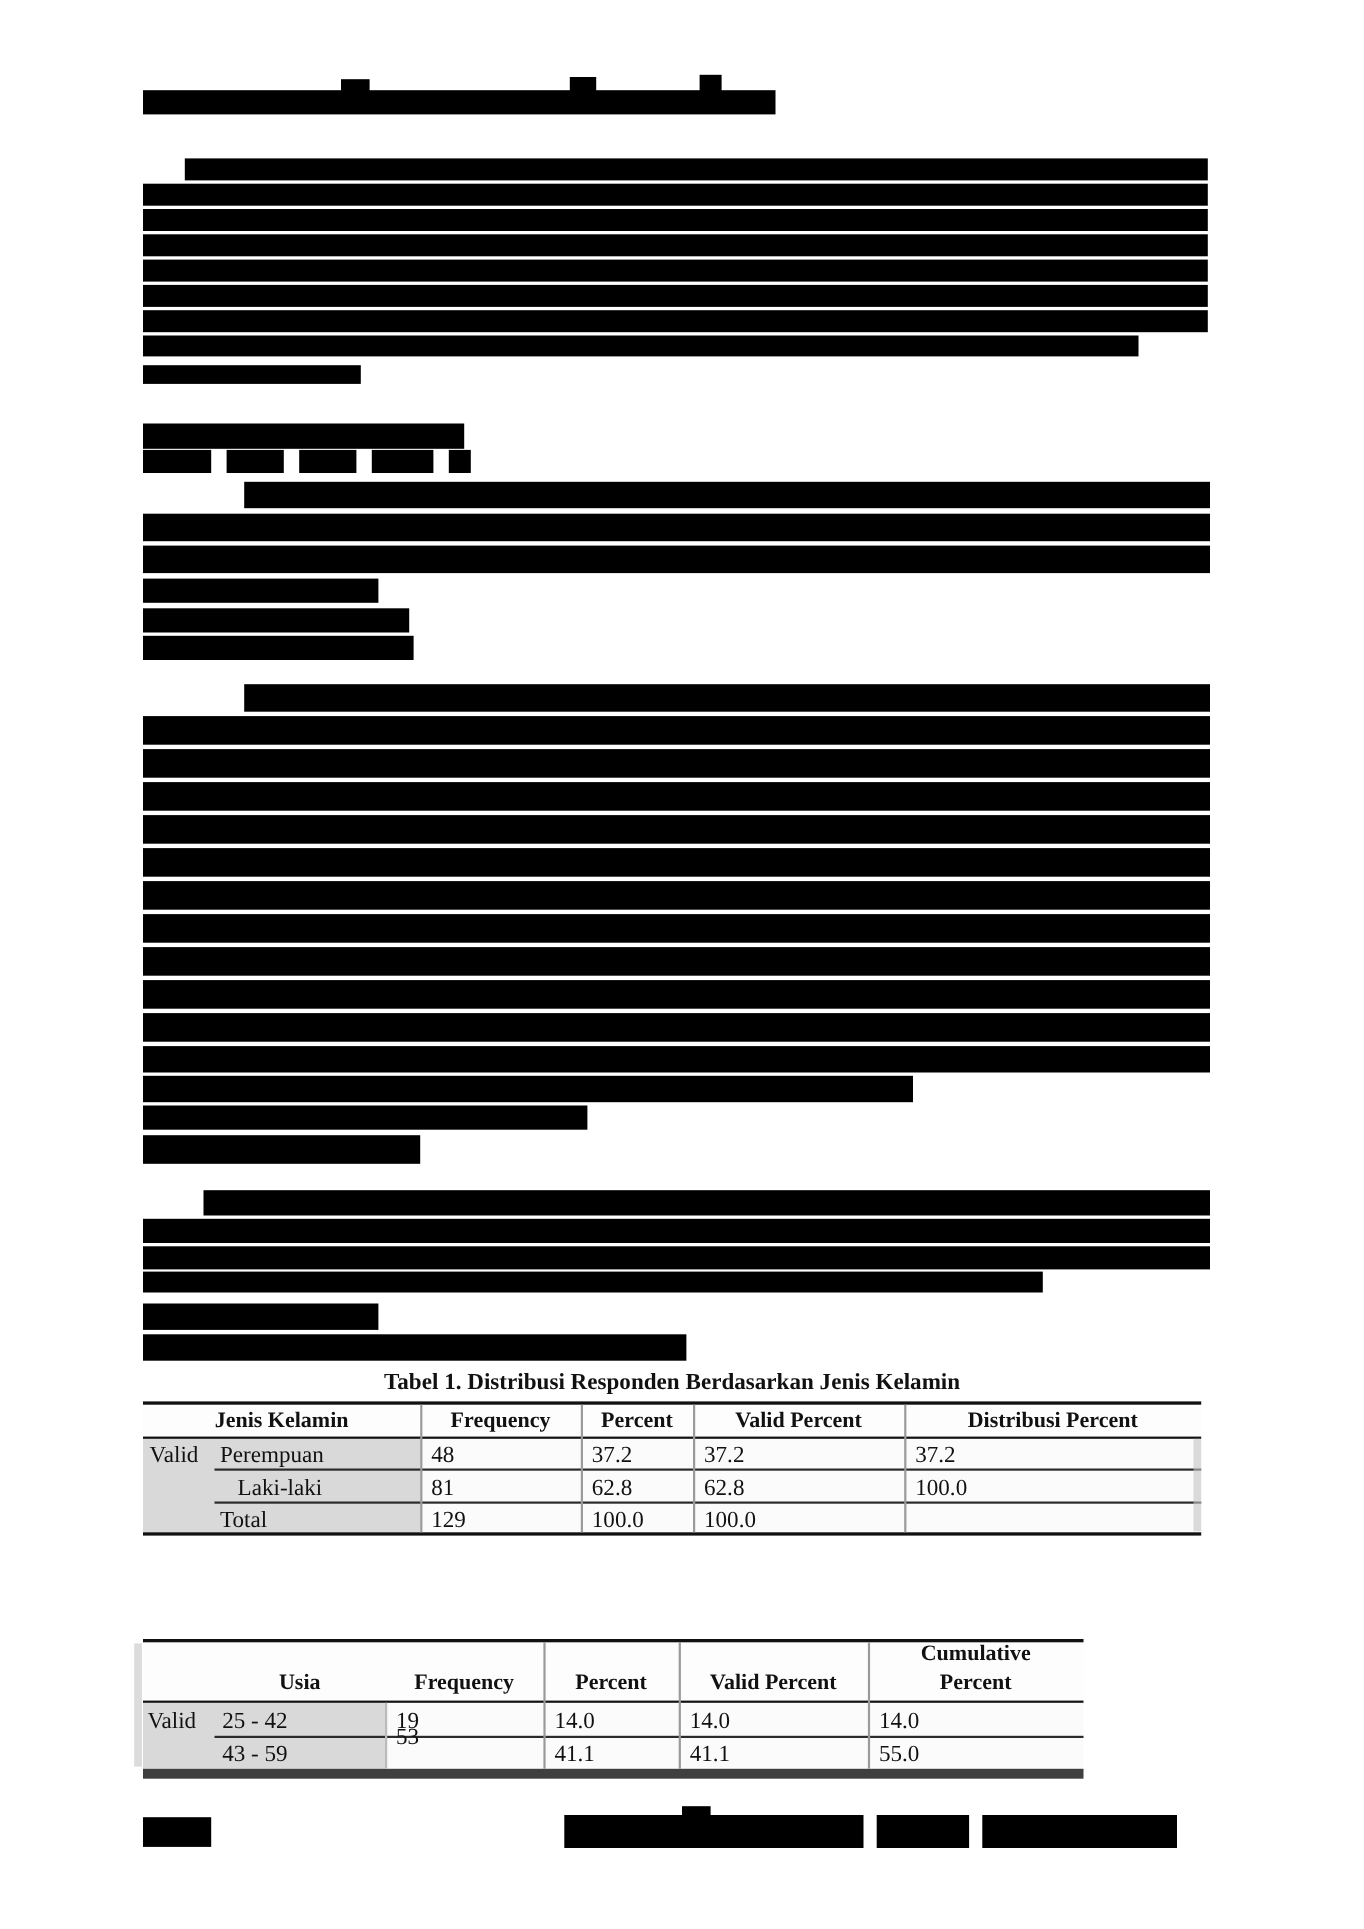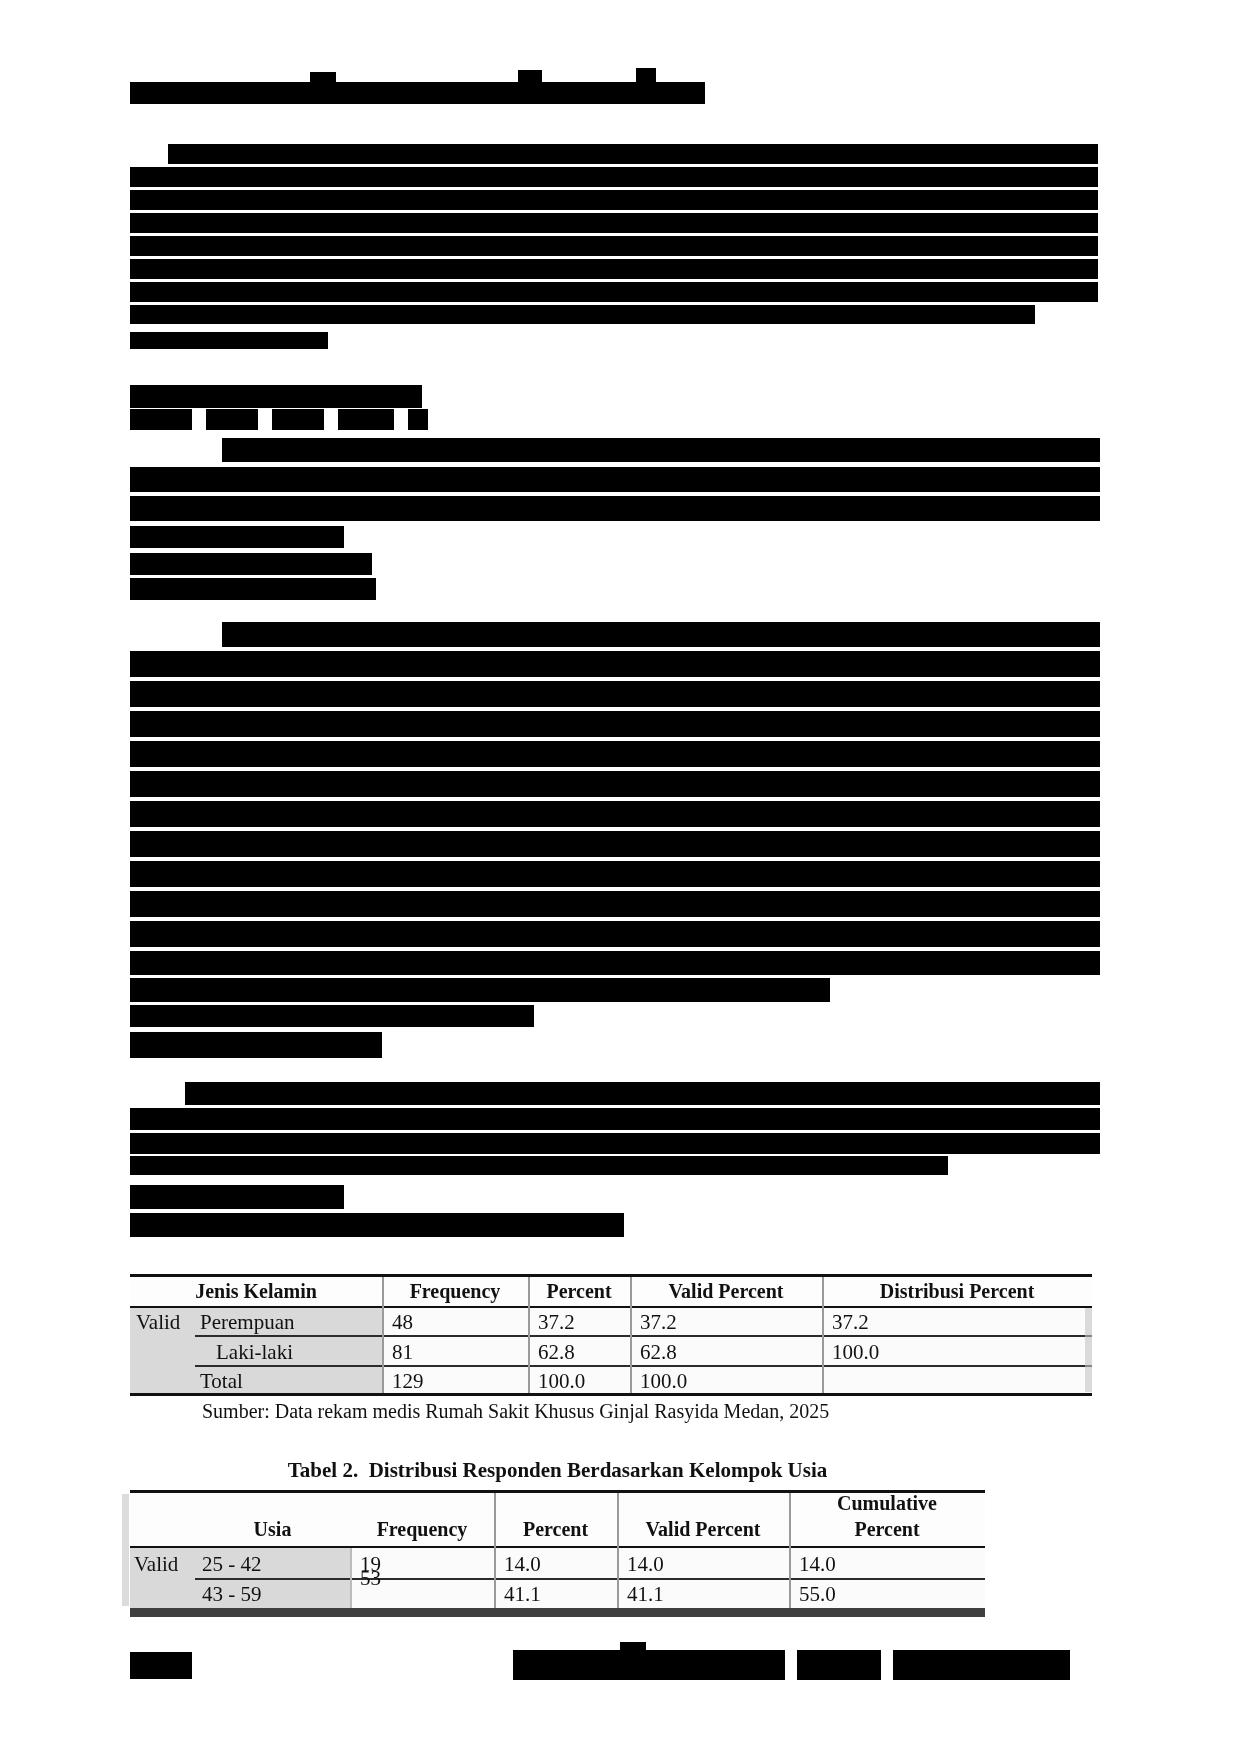--- a/index.html
+++ b/index.html
@@ -84,20 +84,21 @@
     <div class="rb" style="left:130px;top:1108px;width:970px;height:22px;"></div>
     <div class="rb" style="left:130px;top:1133px;width:970px;height:21px;"></div>
     <div class="rb" style="left:130px;top:1156px;width:818px;height:19px;"></div>
   </div>
 
   <div>
     <div class="rb" style="left:130px;top:1185px;width:214px;height:24px;"></div>
     <div class="rb" style="left:130px;top:1213px;width:494px;height:24px;"></div>
   </div>
 
+  <div class="ttl" style="left:130px;top:1244px;width:962px;">Tabel 1. Distribusi Responden Berdasarkan Jenis Kelamin</div>
 
   <div class="abs" style="left:130px;top:1274px;width:1082px;height:122px;">
 
     <div class="cellbg" style="left:0;top:3px;width:962px;height:29px;background:#fdfdfd;"></div>
     <div class="greybg" style="left:0;top:32px;width:252px;height:87px;"></div>
     <div class="cellbg" style="left:252px;top:32px;width:710px;height:87px;"></div>
 
     <div class="hline" style="left:0;top:0;width:962px;height:3px;"></div>
     <div class="hline" style="left:0;top:32px;width:962px;height:2px;"></div>
     <div class="hline" style="left:65px;top:61px;width:897px;height:2px;background:#2b2b2b;"></div>
@@ -131,23 +132,21 @@
     <div class="cel" style="left:510px;top:66px;">62.8</div>
     <div class="cel" style="left:702px;top:66px;">100.0</div>
 
     <div class="cel" style="left:70px;top:95px;">Total</div>
     <div class="cel" style="left:262px;top:95px;">129</div>
     <div class="cel" style="left:408px;top:95px;">100.0</div>
     <div class="cel" style="left:510px;top:95px;">100.0</div>
     <div class="cel" style="left:702px;top:95px;"></div>
   </div>
 
-  <div class="src" style="left:202px;top:1400px;">Sumber: Data rekam medis Rumah Sakit Khusus Ginjal Rasyida Medan, 2025</div>
 
-  <div class="ttl" style="left:130px;top:1458px;width:855px;">Tabel 2.  Distribusi Responden Berdasarkan Kelompok Usia</div>
 
   <div class="abs" style="left:130px;top:1490px;width:855px;height:127px;">
 
     <div class="cellbg" style="left:0;top:3px;width:855px;height:53px;background:#fdfdfd;"></div>
     <div class="greybg" style="left:0;top:58px;width:220px;height:60px;"></div>
     <div class="cellbg" style="left:220px;top:58px;width:635px;height:60px;"></div>
 
     <div class="hline" style="left:0;top:0;width:855px;height:3px;"></div>
     <div class="hline" style="left:0;top:56px;width:855px;height:2px;"></div>
     <div class="hline" style="left:65px;top:88px;width:790px;height:2px;background:#2b2b2b;"></div>

